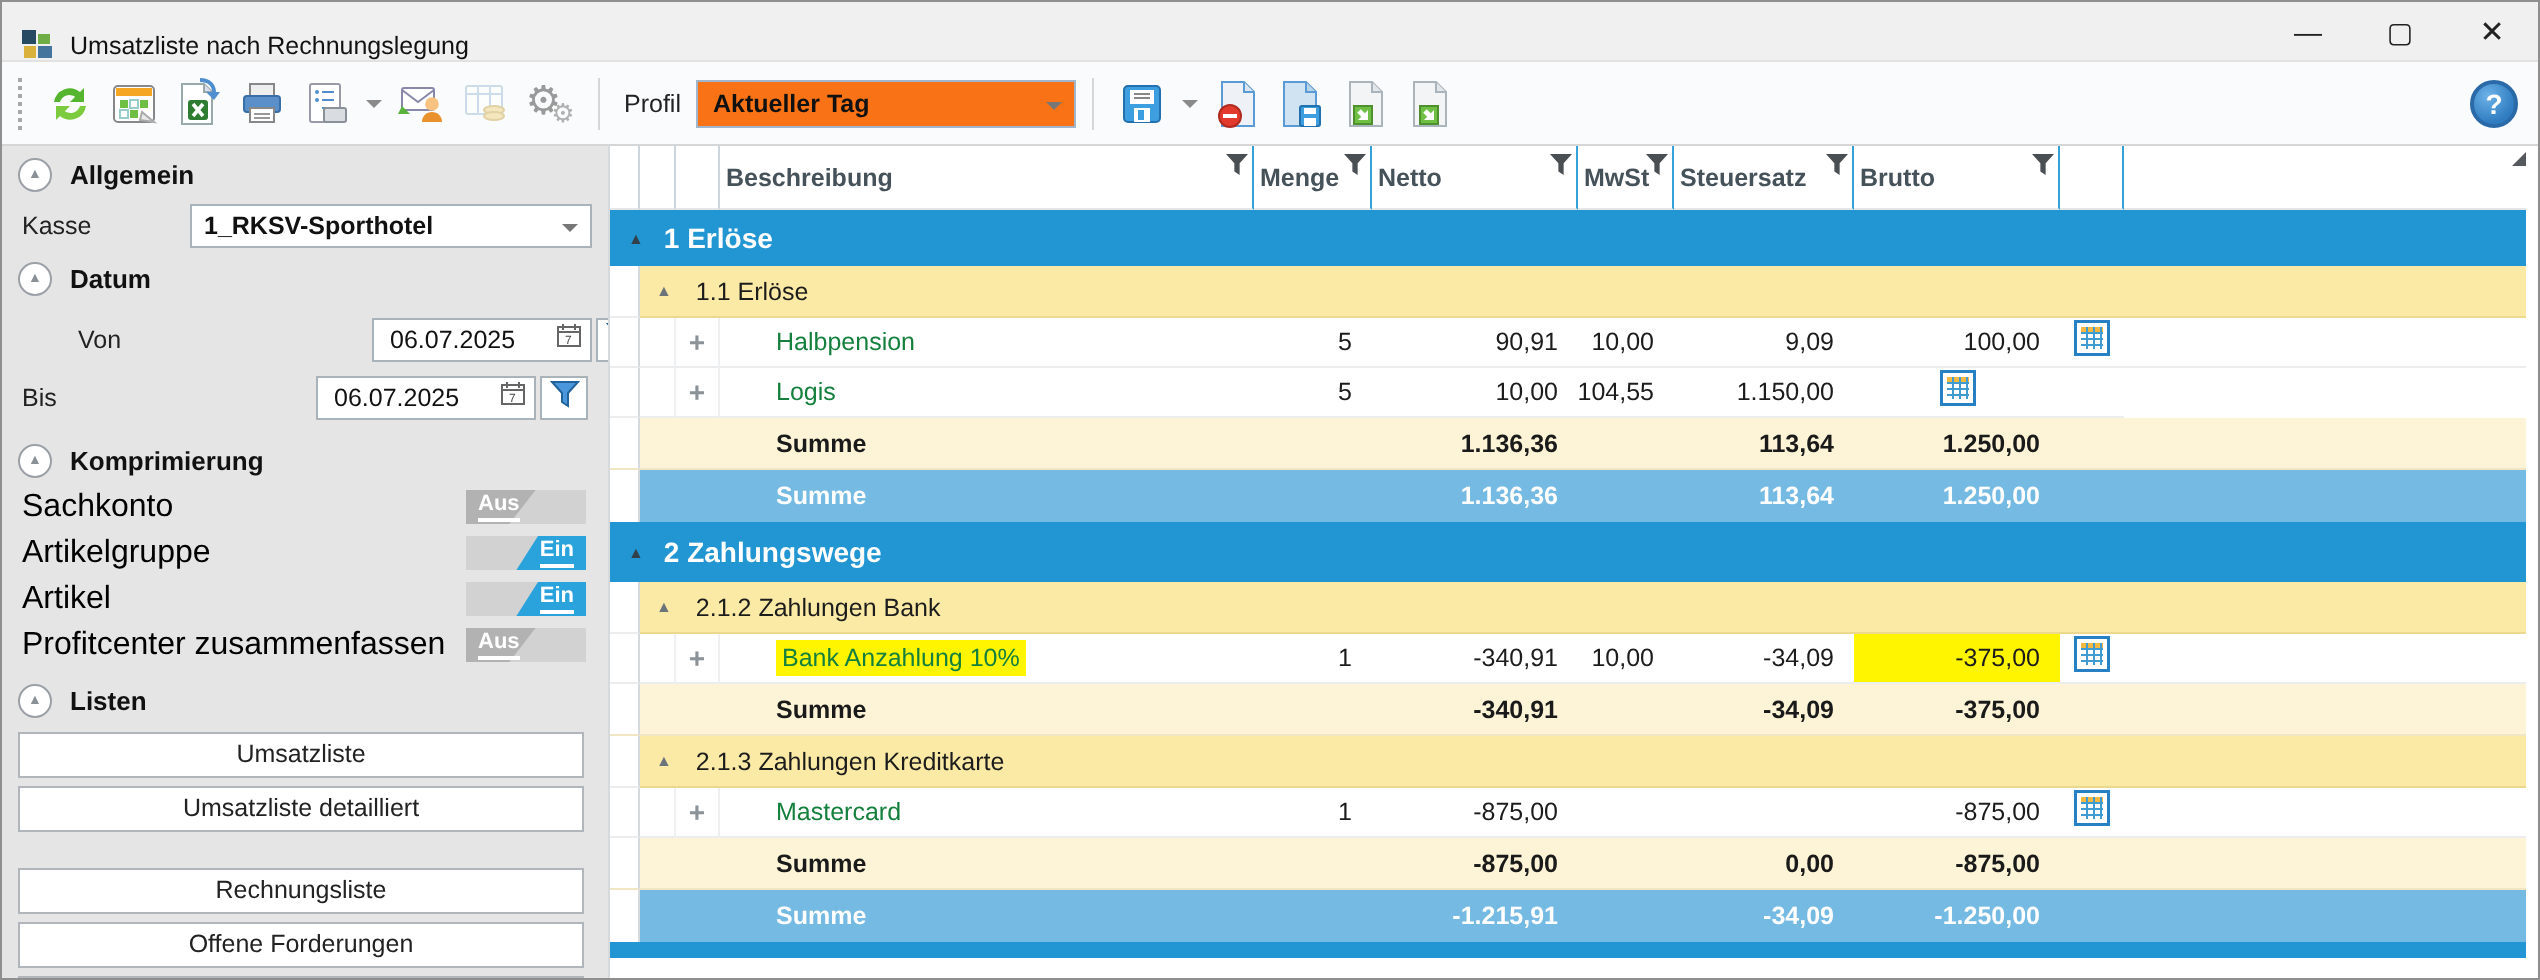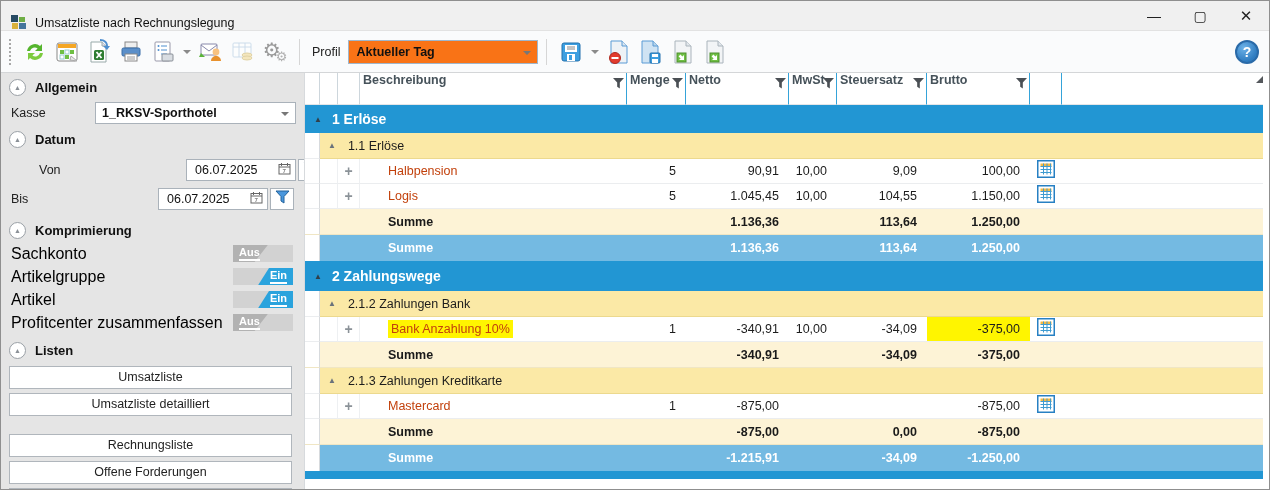--- a/index.html
+++ b/index.html
@@ -61,40 +61,40 @@
   .toggle.on .wedge{background:#2aa3dd;clip-path:polygon(60% 0,100% 0,100% 100%,42% 100%);}
   .toggle .tstate{position:absolute;top:1px;font-size:11px;font-weight:bold;color:#fff;border-bottom:2px solid #fff;line-height:13px;}
   .toggle.off .tstate{left:6px;}
   .toggle.on .tstate{right:6px;}
   .list-btn{display:block;width:283px;height:23px;margin:4px 0 0 8px;background:#fff;border:1px solid #b0b6bc;font-size:12.5px;color:#222;text-align:center;line-height:21px;}
   .gap12{height:14px;}
   
   .tablearea{position:relative;width:961px;flex:none;background:#fff;border-left:1px solid var(--border);}
   .trow{display:grid;grid-template-columns:15px 18px 22px 267px 59px 103px 48px 90px 103px 32px 1fr;}
   .thead{height:32px;}
-  .hc{position:relative;border-right:1px solid var(--blue-sep);border-bottom:1px solid #e4e6e8;display:flex;align-items:flex-start;}
+  .hc{position:relative;border-right:1px solid var(--blue-sep);border-bottom:1px solid #e4e6e8;display:flex;align-items:center;}
   .hc.nofil{border-right:1px solid #cdd6dc;}
   .hc .htxt{font-size:12.5px;font-weight:bold;color:var(--hdr-text);padding-left:3px;white-space:nowrap;}
   .hfunnel{position:absolute;top:2px;right:2px;}
   .colchooser{position:absolute;top:3px;right:2px;width:0;height:0;border-left:7px solid transparent;border-bottom:7px solid #55585c;}
   .rgroup{height:28px;background:var(--blue-head);display:flex;align-items:center;}
   .rgroup.g2{height:30px;}
   .rgroup .tri{font-size:8px;color:#31404a;margin-left:9px;}
   .rgroup .glabel{font-size:14px;font-weight:bold;color:#fff;margin-left:10px;}
   .rsub{height:26px;}
   .rsub .c0{background:#fff;border-right:1px solid var(--border);}
   .subrest{grid-column:2 / 12;background:var(--yellow-sub);display:flex;align-items:center;border-bottom:1px solid #ecd98e;}
   .subrest .tri{font-size:8px;color:#6b737b;margin-left:8px;}
   .subrest .slbl{font-size:12.5px;color:#1c1c1c;margin-left:12px;}
   .rdata{height:25px;}
   .tc{position:relative;display:flex;align-items:center;border-bottom:1px solid #ebedef;overflow:hidden;}
   .tc.c0{border-right:1px solid var(--border);border-bottom:1px solid #ebedef;}
   .tc.c1,.tc.c2{border-right:1px solid #eef0f2;}
   .plus{justify-content:center;font-size:14px;color:#8b9298;font-weight:bold;}
-  .cdesc{padding-left:28px;font-size:12.5px;color:#c2410c;white-space:nowrap;}
+  .cdesc{padding-left:28px;font-size:12.5px;color:#15803d;white-space:nowrap;}
   .num{justify-content:flex-end;padding-right:10px;font-size:12.5px;color:#1c1c1c;white-space:nowrap;}
   .cicon{justify-content:center;}
   .rsum{height:26px;}
   .rsum .tc{border-bottom:1px solid #f0e6c4;}
   .rsum.cream .tc:not(.c0){background:var(--cream-sum);}
   .rsum.cream .cdesc,.rsum.cream .num{font-weight:bold;color:#1a1a1a;}
   .rsum.cream .cdesc{padding-left:28px;}
   .rsum.blue .tc:not(.c0){background:var(--blue-sum);}
   .rsum.blue .tc{border-bottom:none;}
   .rsum.blue .cdesc,.rsum.blue .num{font-weight:bold;color:#fff;}
@@ -480,21 +480,20 @@
           </div>
         <div class="tc"></div>
       </div>
 
       <div class="trow rdata">
         <div class="tc c0"></div>
           <div class="tc c1"></div>
         <div class="tc c2 plus">+</div>
         <div class="tc cdesc">Logis</div>
         <div class="tc num">5</div>
-        <div class="tc num">1.045,45</div>
         <div class="tc num">10,00</div>
         <div class="tc num">104,55</div>
         <div class="tc num">1.150,00</div>
         <div class="tc cicon">
             <span><svg width="18" height="18" viewBox="0 0 18 18">
                 <rect x="0.75" y="0.75" width="16.5" height="16.5" fill="#fff" stroke="#2780c3" stroke-width="1.5"></rect>
                 <rect x="3.5" y="3.5" width="11" height="3" fill="#f5b942"></rect>
                 <path d="M3.5 6.5h11M3.5 9.5h11M3.5 12.5h11M6.5 3.5v11M10 3.5v11M13.5 3.5v11" stroke="#3f9bd0" fill="none"></path>
               </svg></span>
           </div>

